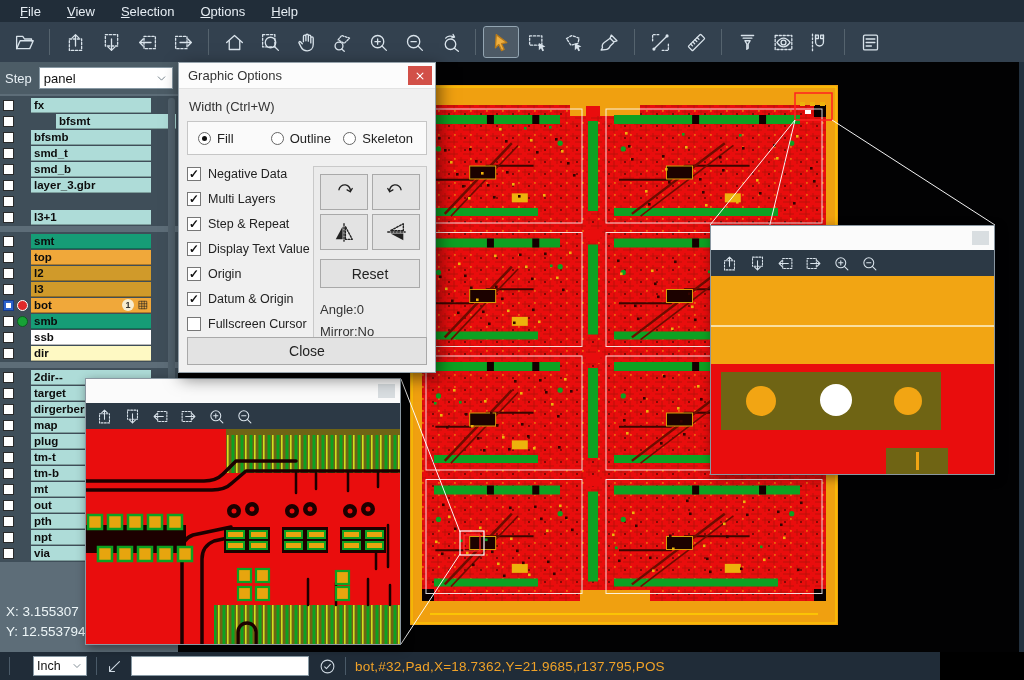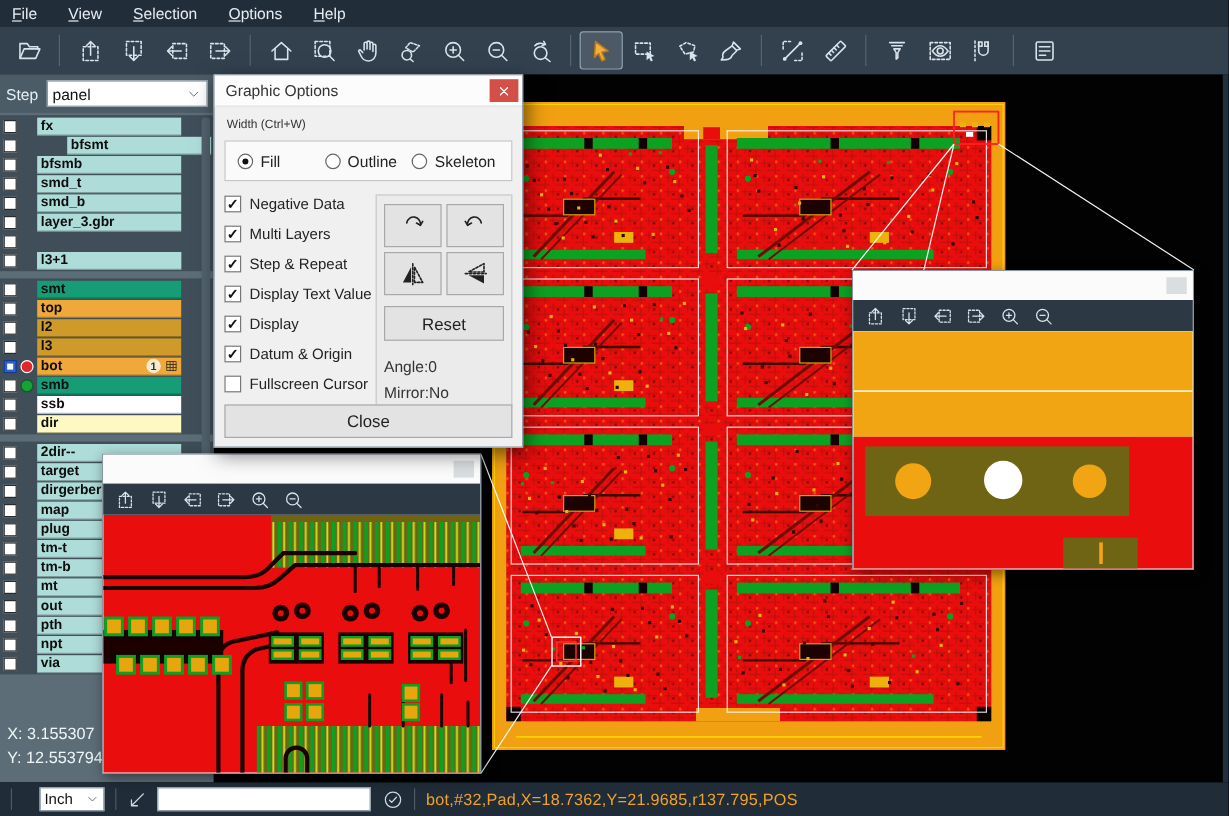--- a/index.html
+++ b/index.html
@@ -1,21 +1,21 @@
 <!DOCTYPE html>
 <html><head>
 <meta charset="utf-8">
 <style>
   html,body{margin:0;padding:0;background:#111;}
   *{box-sizing:border-box;}
   .app{position:relative;width:1024px;height:680px;background:#000;overflow:hidden;
        font-family:"Liberation Sans",sans-serif;-webkit-font-smoothing:antialiased;}
   
   .menubar{position:absolute;left:0;top:0;width:1024px;height:22px;background:#212d39;
-           display:flex;align-items:center;padding-left:10px;gap:26px;z-index:10;}
+           display:flex;align-items:center;padding-left:20px;gap:26px;z-index:10;}
   .menu-item{color:#e6edf3;font-size:13px;cursor:default;}
   .menu-item u{text-decoration:underline;}
   
   .toolbar{position:absolute;left:0;top:22px;width:1024px;height:40px;background:#33414f;
            display:flex;align-items:center;padding-left:6px;z-index:10;}
   .tbtn{width:34px;height:30px;display:flex;align-items:center;justify-content:center;
         color:#d9e3eb;border-radius:2px;margin:0 1px;}
   .tbtn svg{width:21px;height:21px;}
   .tbtn.active{background:#4d5a66;outline:1px solid #93a5b2;}
   .tsep{width:1px;height:26px;background:#55636e;margin:0 7px;}
@@ -45,42 +45,42 @@
   .chip .gicon{margin-left:4px;color:#222;display:flex;}
   .chip .gicon svg{width:10px;height:10px;}
   .side-scroll{position:absolute;right:3px;top:36px;width:7px;height:478px;background:#52626d;border-radius:3px;}
   .coords{position:absolute;left:6px;top:540px;color:#eef6f8;font-size:13.5px;line-height:20px;}
   
   .canvas{position:absolute;left:178px;top:62px;width:846px;height:590px;background:#020203;z-index:1;}
   .canvas-scroll{position:absolute;right:0;top:0;width:5px;height:590px;background:#22303e;}
   .pcb-svg{position:absolute;left:232px;top:23px;z-index:1;}
   .overlay-svg{position:absolute;left:0;top:0;z-index:2;pointer-events:none;}
   
-  .statusbar{position:absolute;left:0;bottom:0;width:1024px;height:28px;background:#202c38;
+  .statusbar{position:absolute;left:0;bottom:0;width:940px;height:28px;background:#202c38;
              display:flex;align-items:center;z-index:20;color:#cfd9e2;}
   .sb-sep{width:1px;height:18px;background:#4a5a68;margin:0 9px;}
   .unit-select{width:54px;height:20px;background:#fff;border:1px solid #8899a4;display:flex;
                align-items:center;justify-content:space-between;padding:0 3px;font-size:12.5px;color:#111;margin-left:14px;}
   .unit-select .chev{color:#5a6a74;display:flex;}
   .unit-select .chev svg{width:12px;height:12px;}
   .sb-icon{display:flex;align-items:center;justify-content:center;color:#cfd9e2;}
   .sb-icon svg{width:17px;height:17px;}
   .sb-input{width:178px;height:20px;border:1px solid #8899a4;background:#fff;margin:0 10px 0 8px;
             font-size:13px;padding:0 4px;font-family:"Liberation Sans",sans-serif;}
   .sb-msg{color:#f0a228;font-size:13.5px;letter-spacing:.2px;}
   
   .dialog{position:absolute;left:178px;top:62px;width:258px;height:311px;background:#f0f0f0;
           border:1px solid #96a3ac;box-shadow:3px 5px 16px rgba(0,0,0,.55);z-index:40;}
   .dlg-title{height:26px;background:#fcfcfc;border-bottom:1px solid #e2e2e2;display:flex;
              align-items:center;padding-left:9px;font-size:13px;color:#333;}
   .dlg-close{width:24px;height:19px;background:#d25048;color:#fff;margin-left:auto;margin-right:3px;
              display:flex;align-items:center;justify-content:center;}
   .dlg-close svg{width:10px;height:10px;}
   .dlg-body{position:relative;padding:7px 8px 0 8px;height:283px;}
-  .dlg-widthlabel{font-size:10px;color:#333;margin:3px 0 7px 2px;}
+  .dlg-widthlabel{font-size:13px;color:#333;margin:3px 0 7px 2px;}
   .radio-box{border:1px solid #c6c6c6;background:#fafafa;height:34px;display:flex;align-items:center;
              padding:0 10px;gap:0;}
   .radio-item{display:flex;align-items:center;gap:6px;flex:1;}
   .radio{width:13px;height:13px;border-radius:50%;border:1px solid #666;background:#fff;position:relative;flex:none;}
   .radio.sel::after{content:"";position:absolute;left:3px;top:3px;width:5px;height:5px;border-radius:50%;background:#111;}
   .radio-item span{font-size:13px;color:#222;}
   .dlg-main{display:flex;margin-top:11px;}
   .dlg-checks{width:126px;}
   .check-row{display:flex;align-items:center;height:16px;margin-bottom:9px;white-space:nowrap;}
   .cbx{width:14px;height:14px;background:#fff;border:1px solid #777;flex:none;display:flex;
@@ -1121,21 +1121,21 @@
             <div class="check-row">
               <div class="cbx">✓</div>
               <span>Step &amp; Repeat</span>
             </div>
             <div class="check-row">
               <div class="cbx">✓</div>
               <span>Display Text Value</span>
             </div>
             <div class="check-row">
               <div class="cbx">✓</div>
-              <span>Display</span>
+              <span>Origin</span>
             </div>
             <div class="check-row">
               <div class="cbx">✓</div>
               <span>Datum &amp; Origin</span>
             </div>
             <div class="check-row">
               <div class="cbx"></div>
               <span>Fullscreen Cursor</span>
             </div>
           </div>

